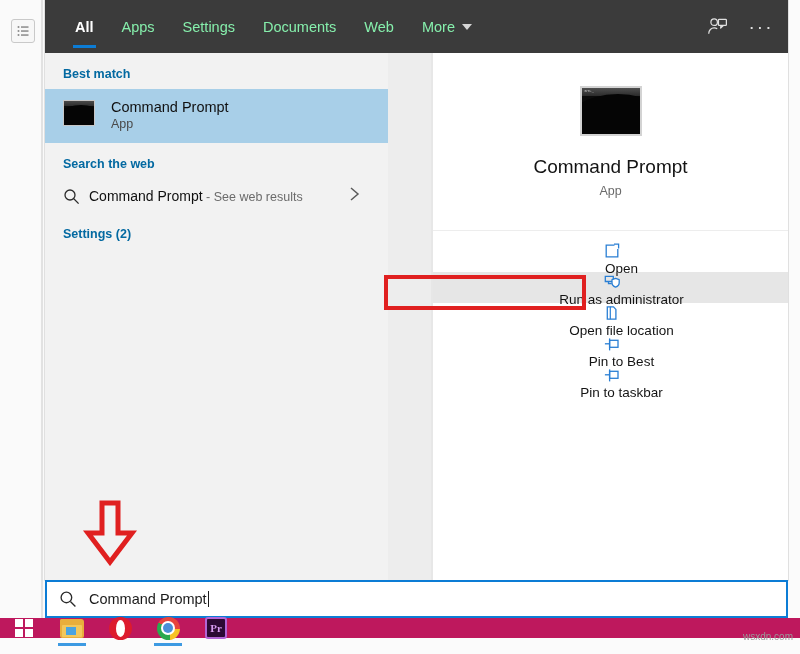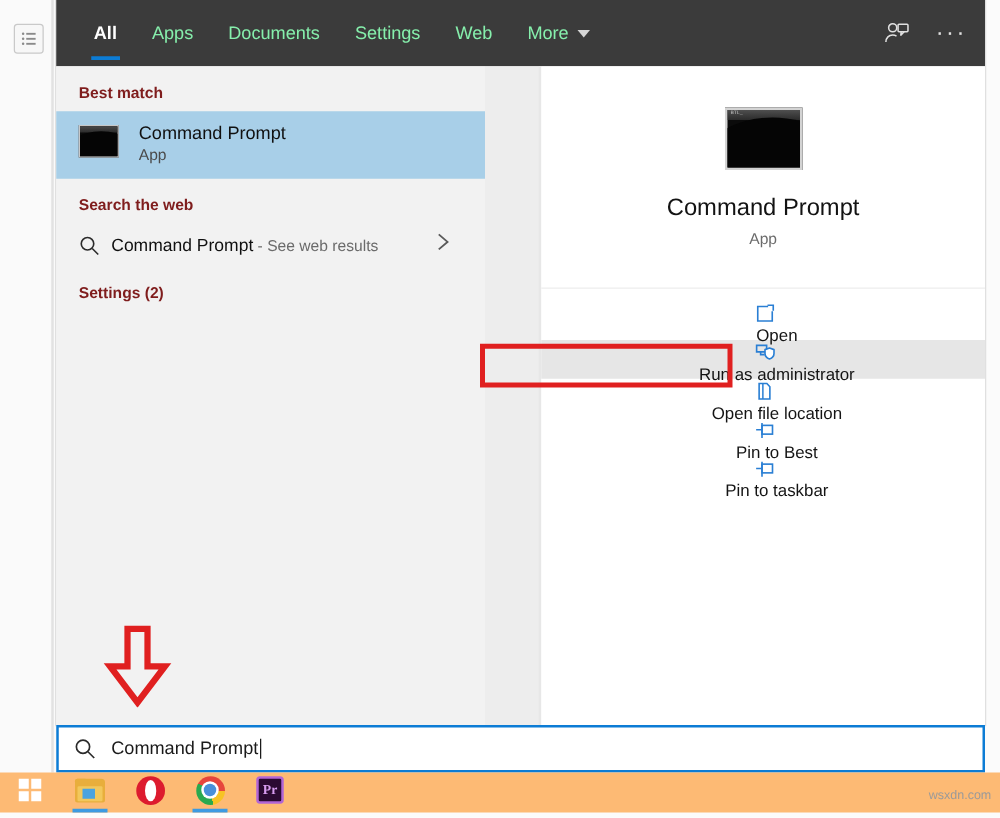--- a/index.html
+++ b/index.html
@@ -67,21 +67,21 @@
     color: #e0e0e0;
   }
   .dots { font-size: 19px; letter-spacing: 2px; line-height: 1; color: #e0e0e0; }
 
   
   .results {
     position: absolute; left: 0; top: 53px; width: 343px; height: 527px;
     background: #f2f2f2;
   }
   .section-head {
-    padding: 14px 0 8px 18px; font-size: 12.5px; font-weight: bold; color: #7f1d1d;
+    padding: 14px 0 8px 18px; font-size: 12.5px; font-weight: bold; color: #0369a1;
   }
   .result-row {
     display: flex; align-items: center; height: 54px; padding-left: 18px;
   }
   .result-row.selected { background: #a8cfe8; }
   .result-icon { width: 32px; height: 32px; flex: 0 0 32px; margin-right: 16px; }
   .cmd-tile {
     width: 32px; height: 26px; background: #0b0b0b;
     border: 1px solid #c7c7c7; position: relative; overflow: hidden;
   }
@@ -177,22 +177,22 @@
   }
   .searchbar .mag { width: 30px; flex: 0 0 30px; display: flex; align-items: center; }
   .search-value { font-size: 14.5px; color: #1a1a1a; }
   .caret-bar {
     display: inline-block; width: 1px; height: 16px; background: #1a1a1a;
     margin-left: 1px; vertical-align: -3px;
   }
 
   
   .taskbar {
-    position: absolute; left: 0; top: 618px; width: 800px; height: 32px;
-    background: #fdba74; display: flex; align-items: flex-end;
+    position: absolute; left: 0; top: 618px; width: 800px; height: 20px;
+    background: #be185d; display: flex; align-items: center;
   }
   .tb-item {
     width: 48px; height: 36px; display: flex; align-items: center; justify-content: center;
     position: relative;
   }
   .tb-item.running::after {
     content: ""; position: absolute; bottom: 0; left: 10px; right: 10px;
     height: 3px; background: #3d9ae2;
   }
   .winlogo { width: 18px; height: 18px; display: grid; grid-template-columns: 1fr 1fr;
@@ -249,24 +249,24 @@
 
     <div class="topbar">
       <div class="tabs">
         <div class="tab active">
           <span>All</span>
         </div>
         <div class="tab">
           <span>Apps</span>
         </div>
         <div class="tab">
+          <span>Settings</span>
+        </div>
+        <div class="tab">
           <span>Documents</span>
-        </div>
-        <div class="tab">
-          <span>Settings</span>
         </div>
         <div class="tab">
           <span>Web</span>
         </div>
         <div class="tab">
           <span>More</span>
           <span class="caret"></span>
         </div>
       </div>
       <div class="topbar-right">

